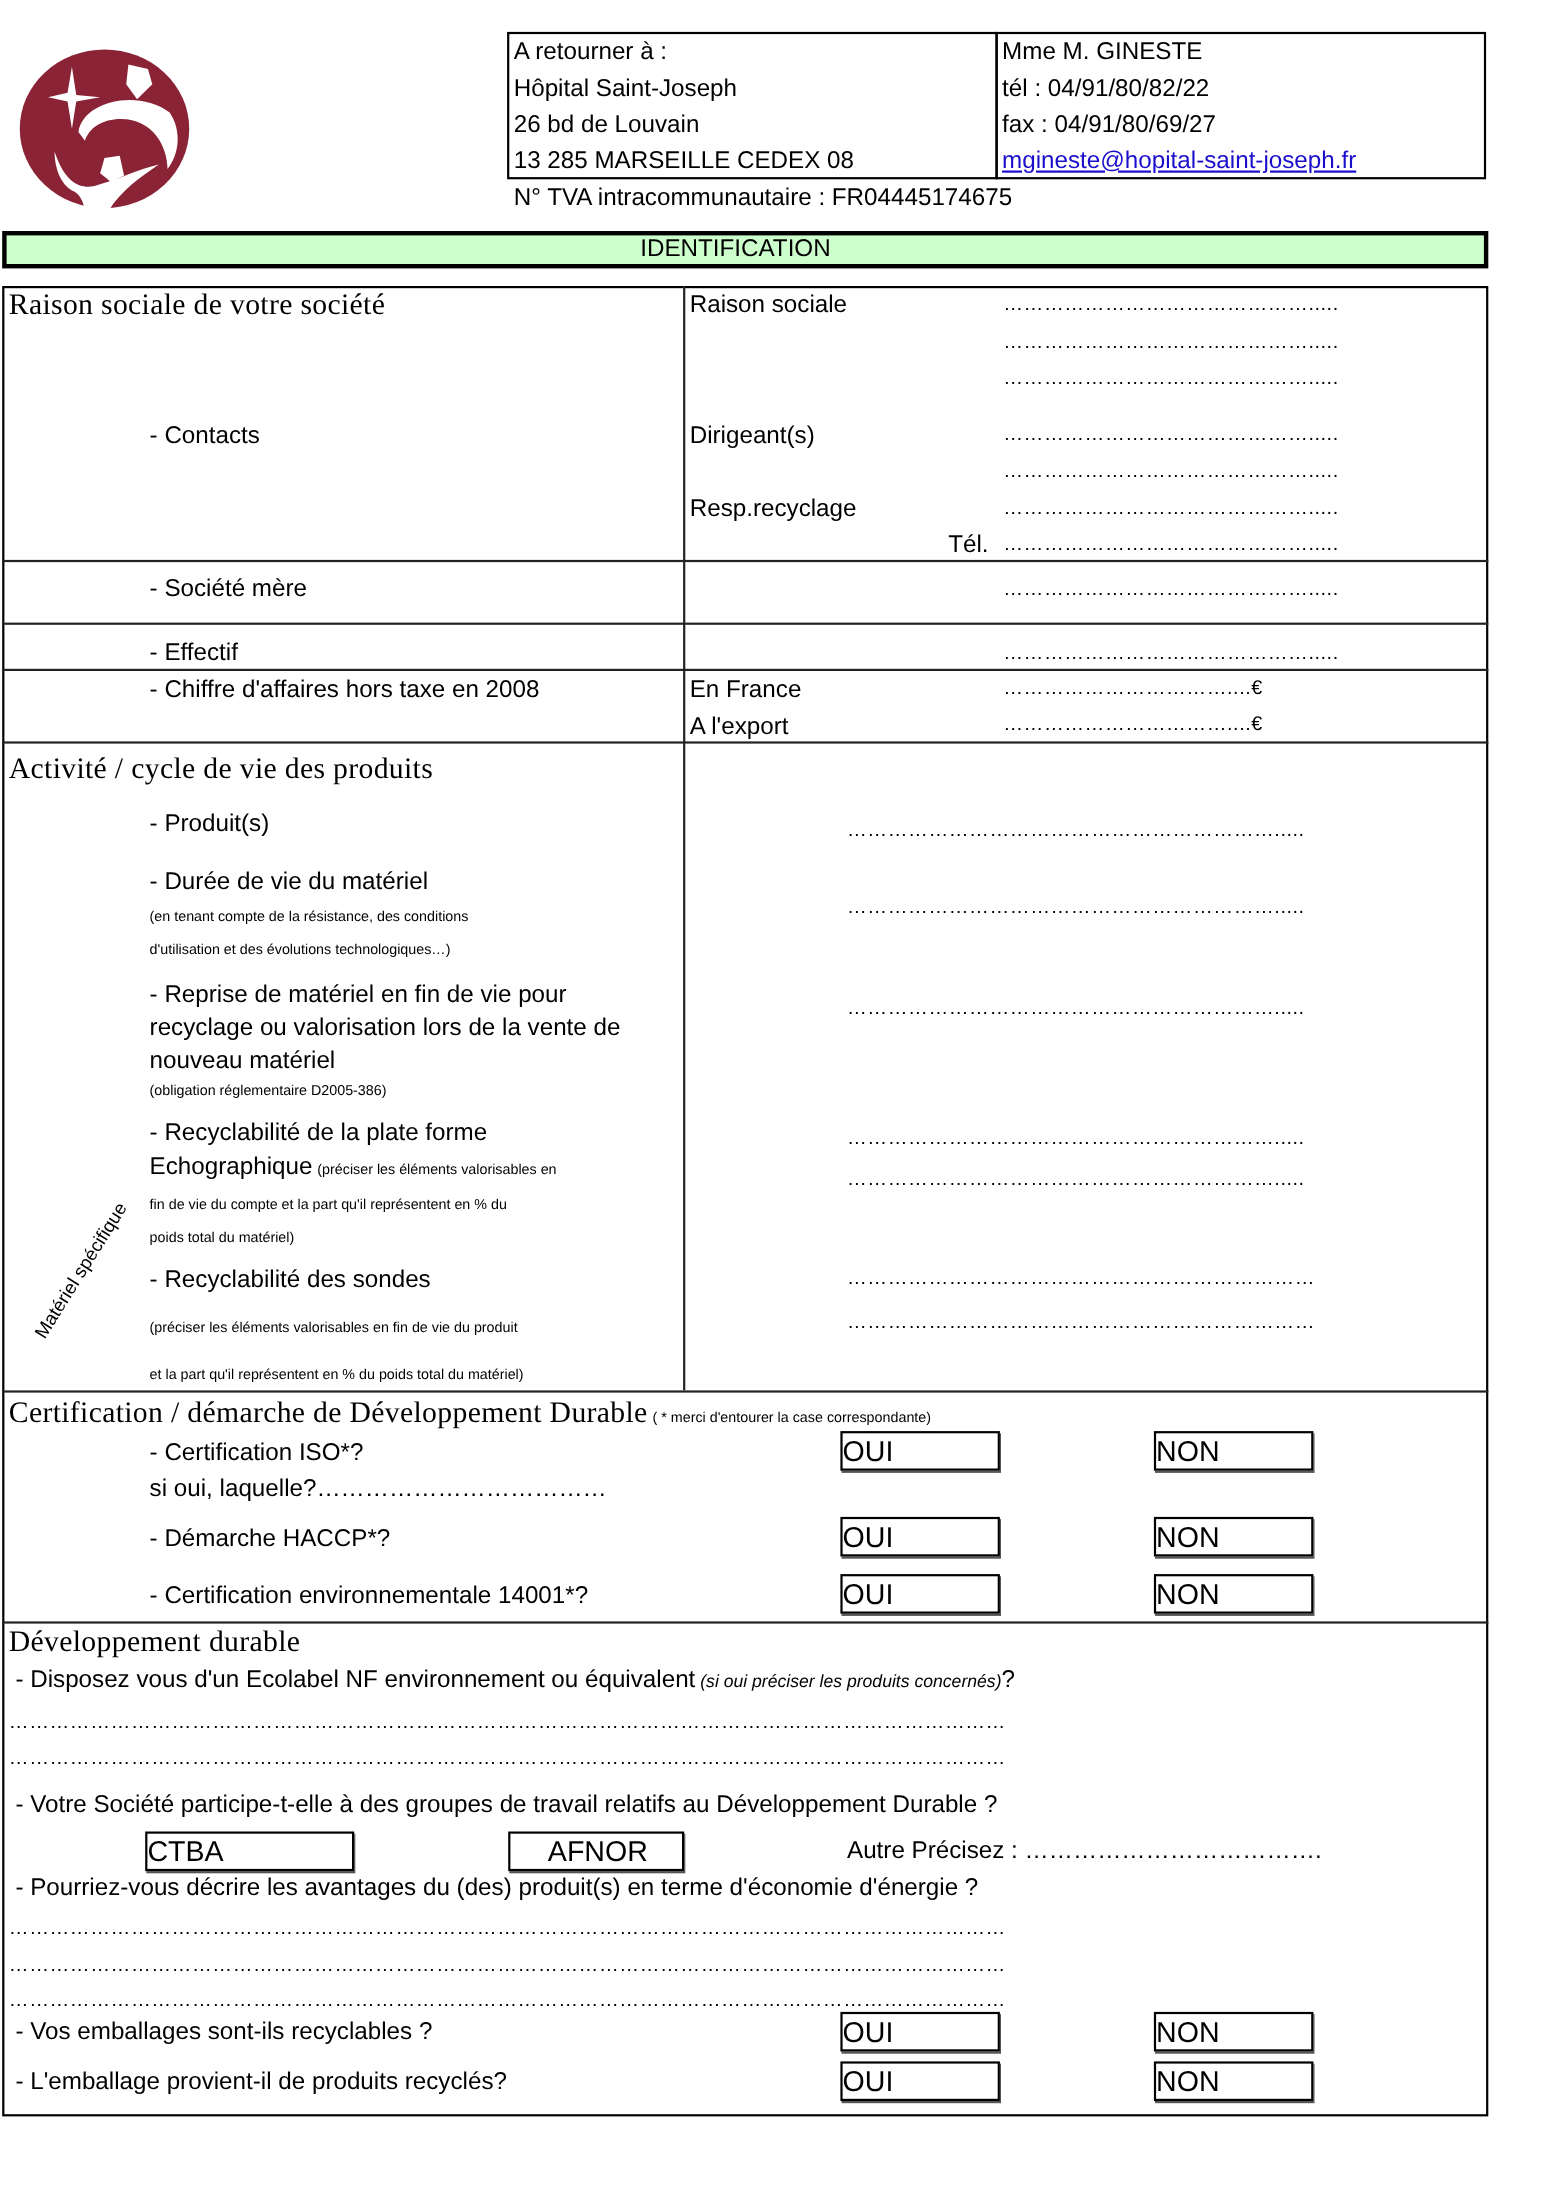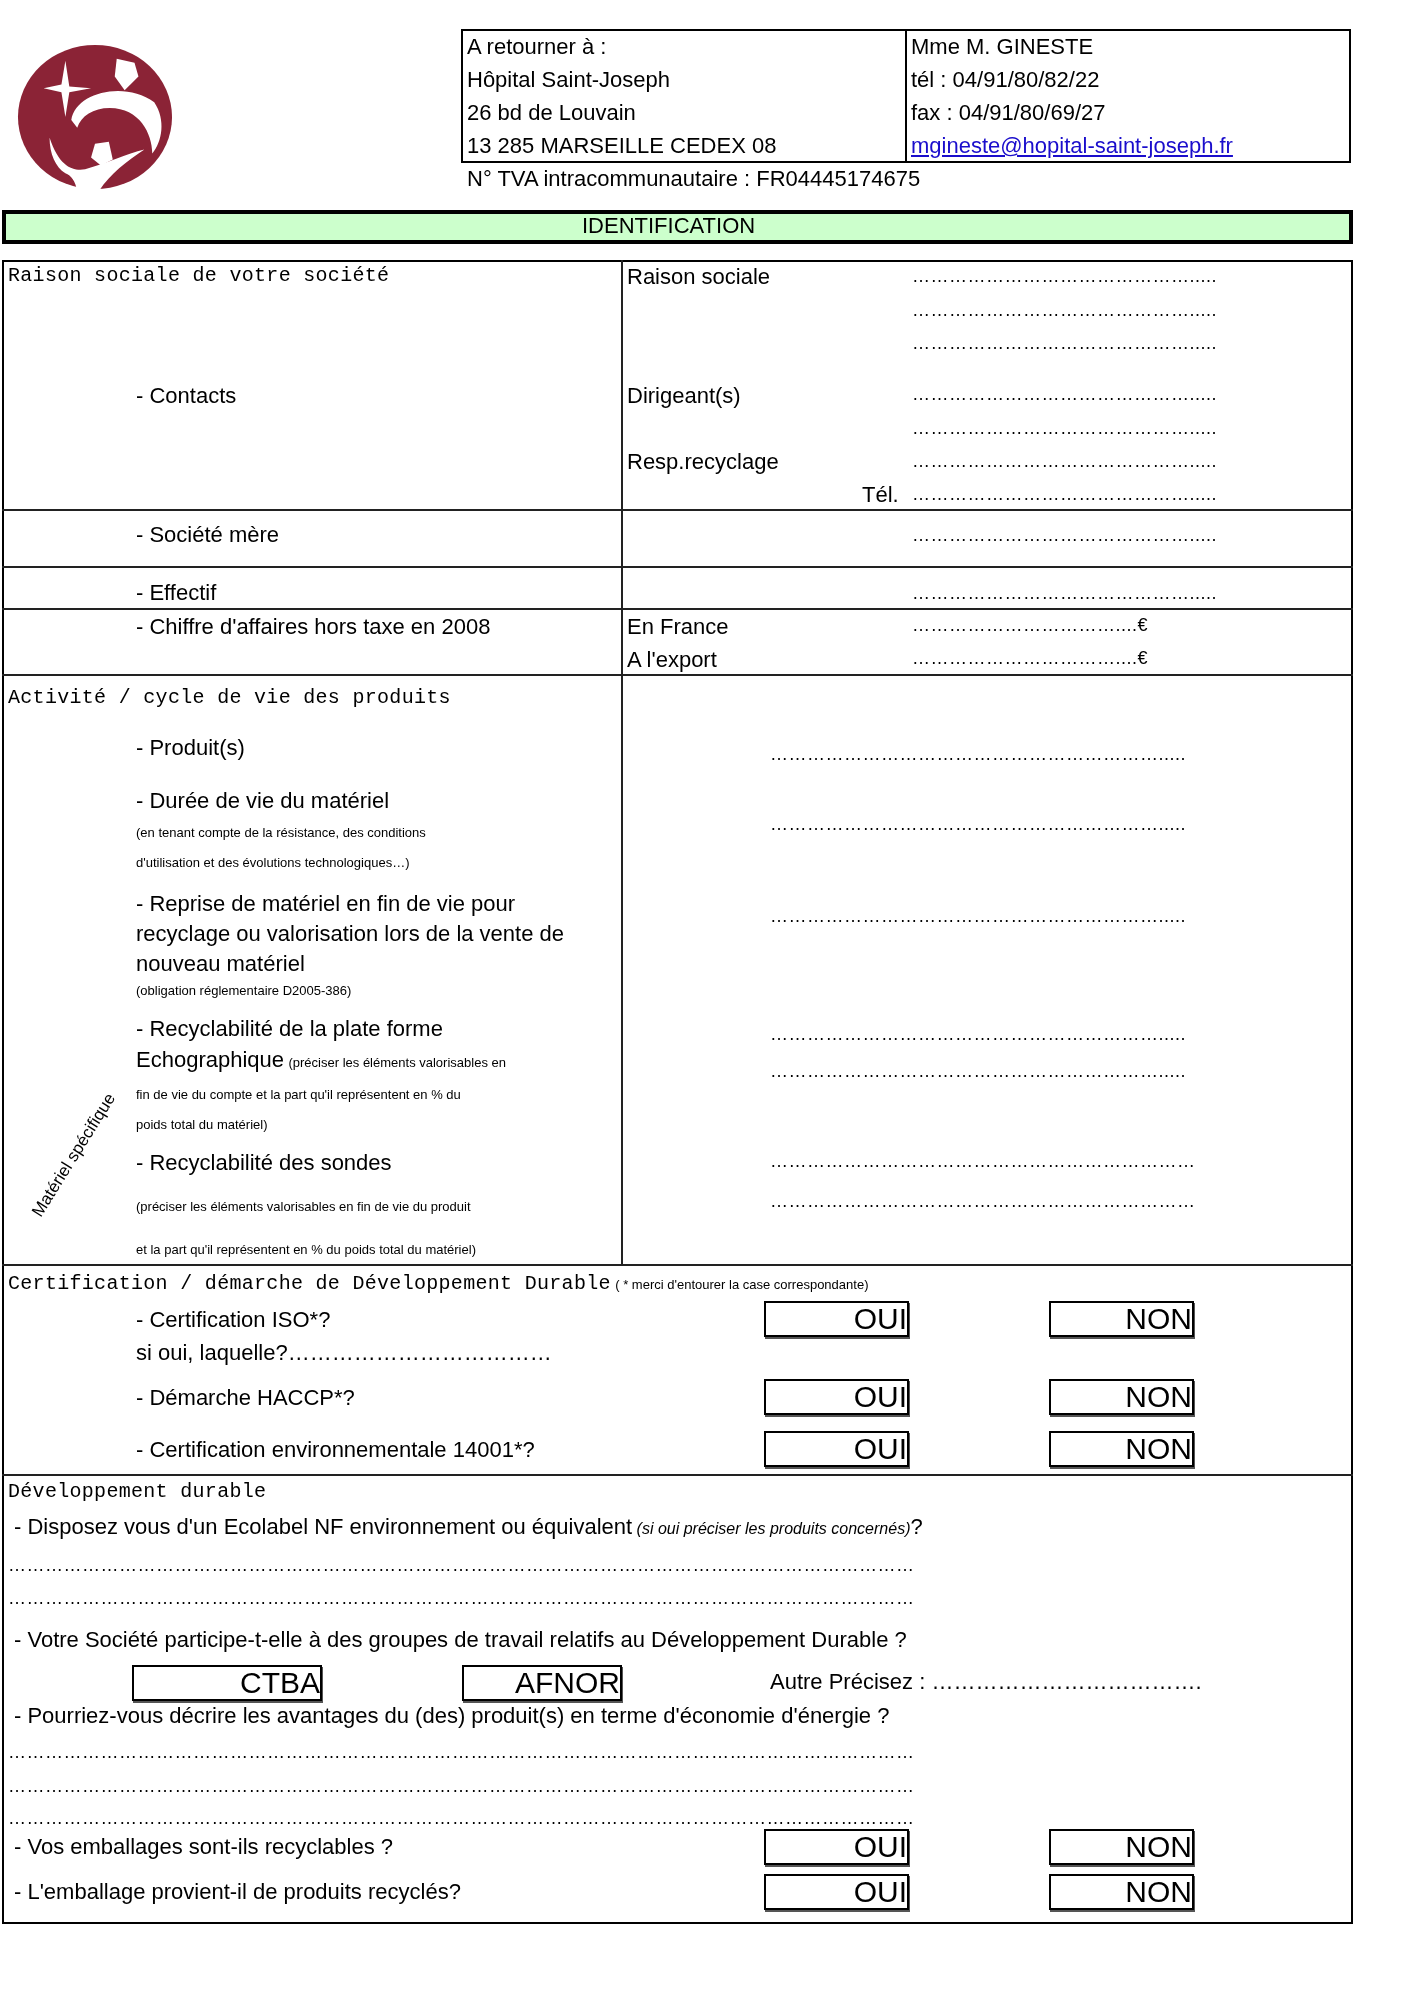--- a/index.html
+++ b/index.html
@@ -1,26 +1,26 @@
 <!DOCTYPE html>
 <html><head>
 <meta charset="utf-8">
 <style>
   html, body { margin: 0; padding: 0; background: #ffffff; }
   body { width: 1413px; height: 2000px; position: relative; font-family: "Liberation Sans", sans-serif; color: #000; overflow: hidden; }
   .abs { position: absolute; white-space: nowrap; }
   .t22 { font-size: 22px; line-height: 26px; }
   .t18 { font-size: 13px; line-height: 22px; }
   .t16 { font-size: 16px; line-height: 20px; font-style: italic; }
-  .h26 { font-size: 20px; line-height: 32px; font-family: Liberation Mono, monospace; letter-spacing: 0.3px; }
+  .h26 { font-size: 27px; line-height: 32px; font-family: Liberation Serif, serif; letter-spacing: 0.3px; }
   .dots { font-size: 18px; letter-spacing: 0.5px; color: #000; }
   .box { position: absolute; border: 2px solid #000; box-sizing: border-box; }
   .hline { position: absolute; height: 2px; background: #222; }
   .vline { position: absolute; width: 2px; background: #222; }
-  .choice { position: absolute; border: 2px solid #000; box-sizing: border-box; width: 145px; height: 36px; text-align: right; font-size: 30px; line-height: 32px; background: #fff; cursor: pointer; box-shadow: 1px 2px 0 #555; }
+  .choice { position: absolute; border: 2px solid #000; box-sizing: border-box; width: 145px; height: 36px; text-align: left; font-size: 26px; line-height: 32px; background: #fff; cursor: pointer; box-shadow: 1px 2px 0 #555; }
   .link { color: #1a0dcc; text-decoration: underline; }
   .logo { position: absolute; left: 16px; top: 42px; width: 158px; height: 150px; }
   .rot { position: absolute; left: -8px; top: 1130px; transform: rotate(-58deg); transform-origin: left top; font-size: 17px; white-space: nowrap; }
 </style>
 </head>
 <body>
 
 <svg class="logo" viewBox="0 0 160 150">
   <ellipse cx="80" cy="75" rx="78" ry="73" fill="#8b2336"></ellipse>
   <path d="M50 18 L54 44 L76 46 L54 50 L50 75 L46 50 L28 46 L46 42 Z" fill="#fff"></path>

